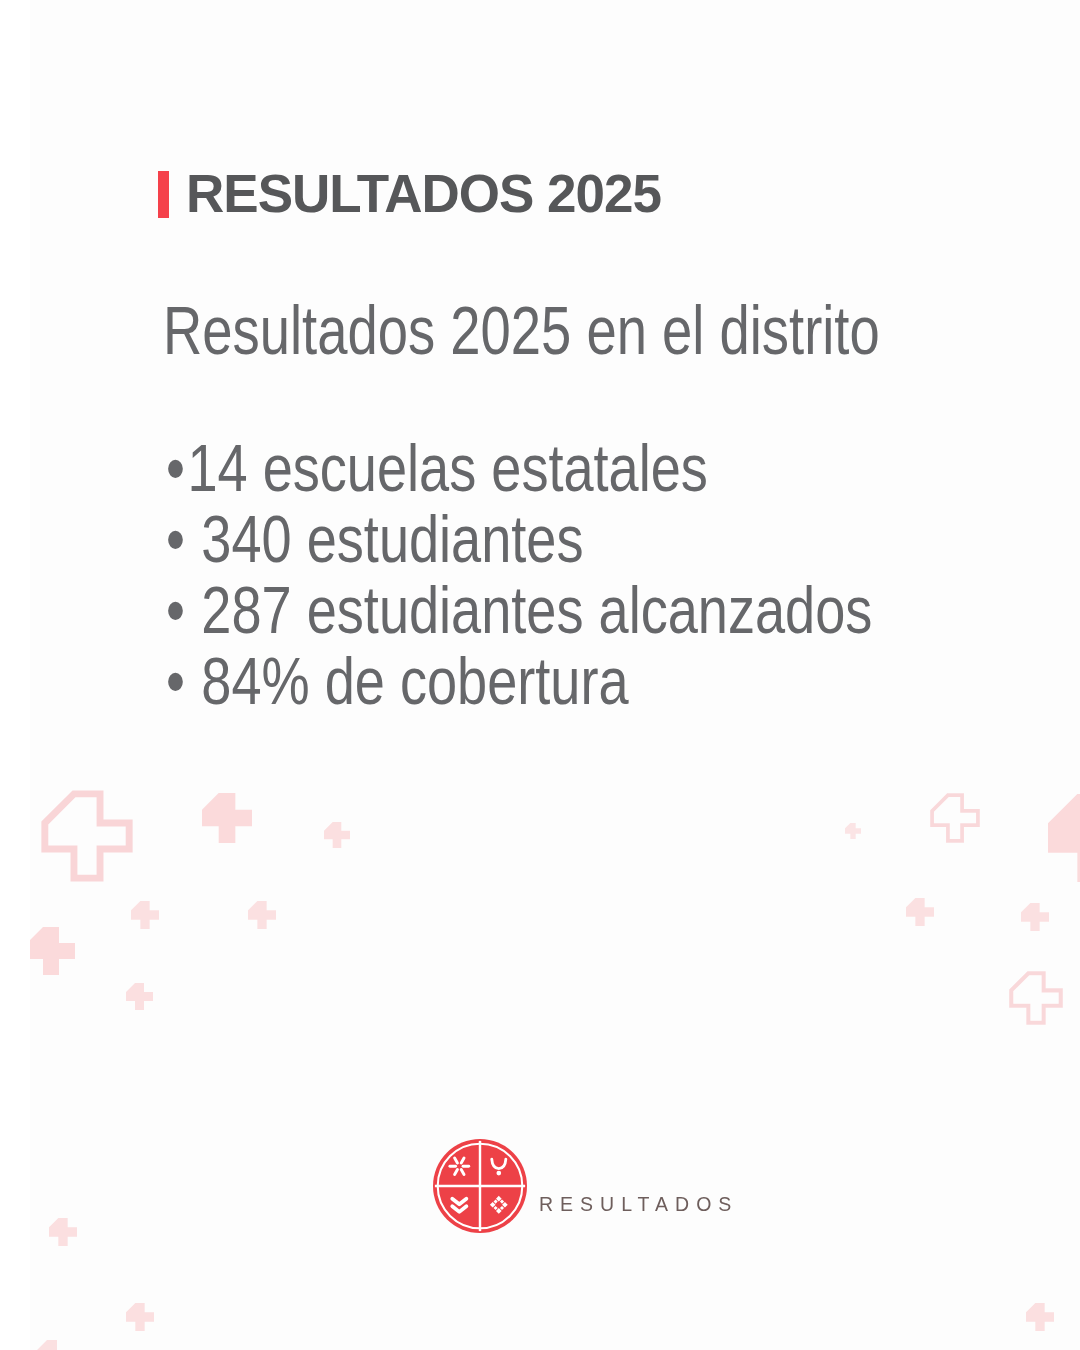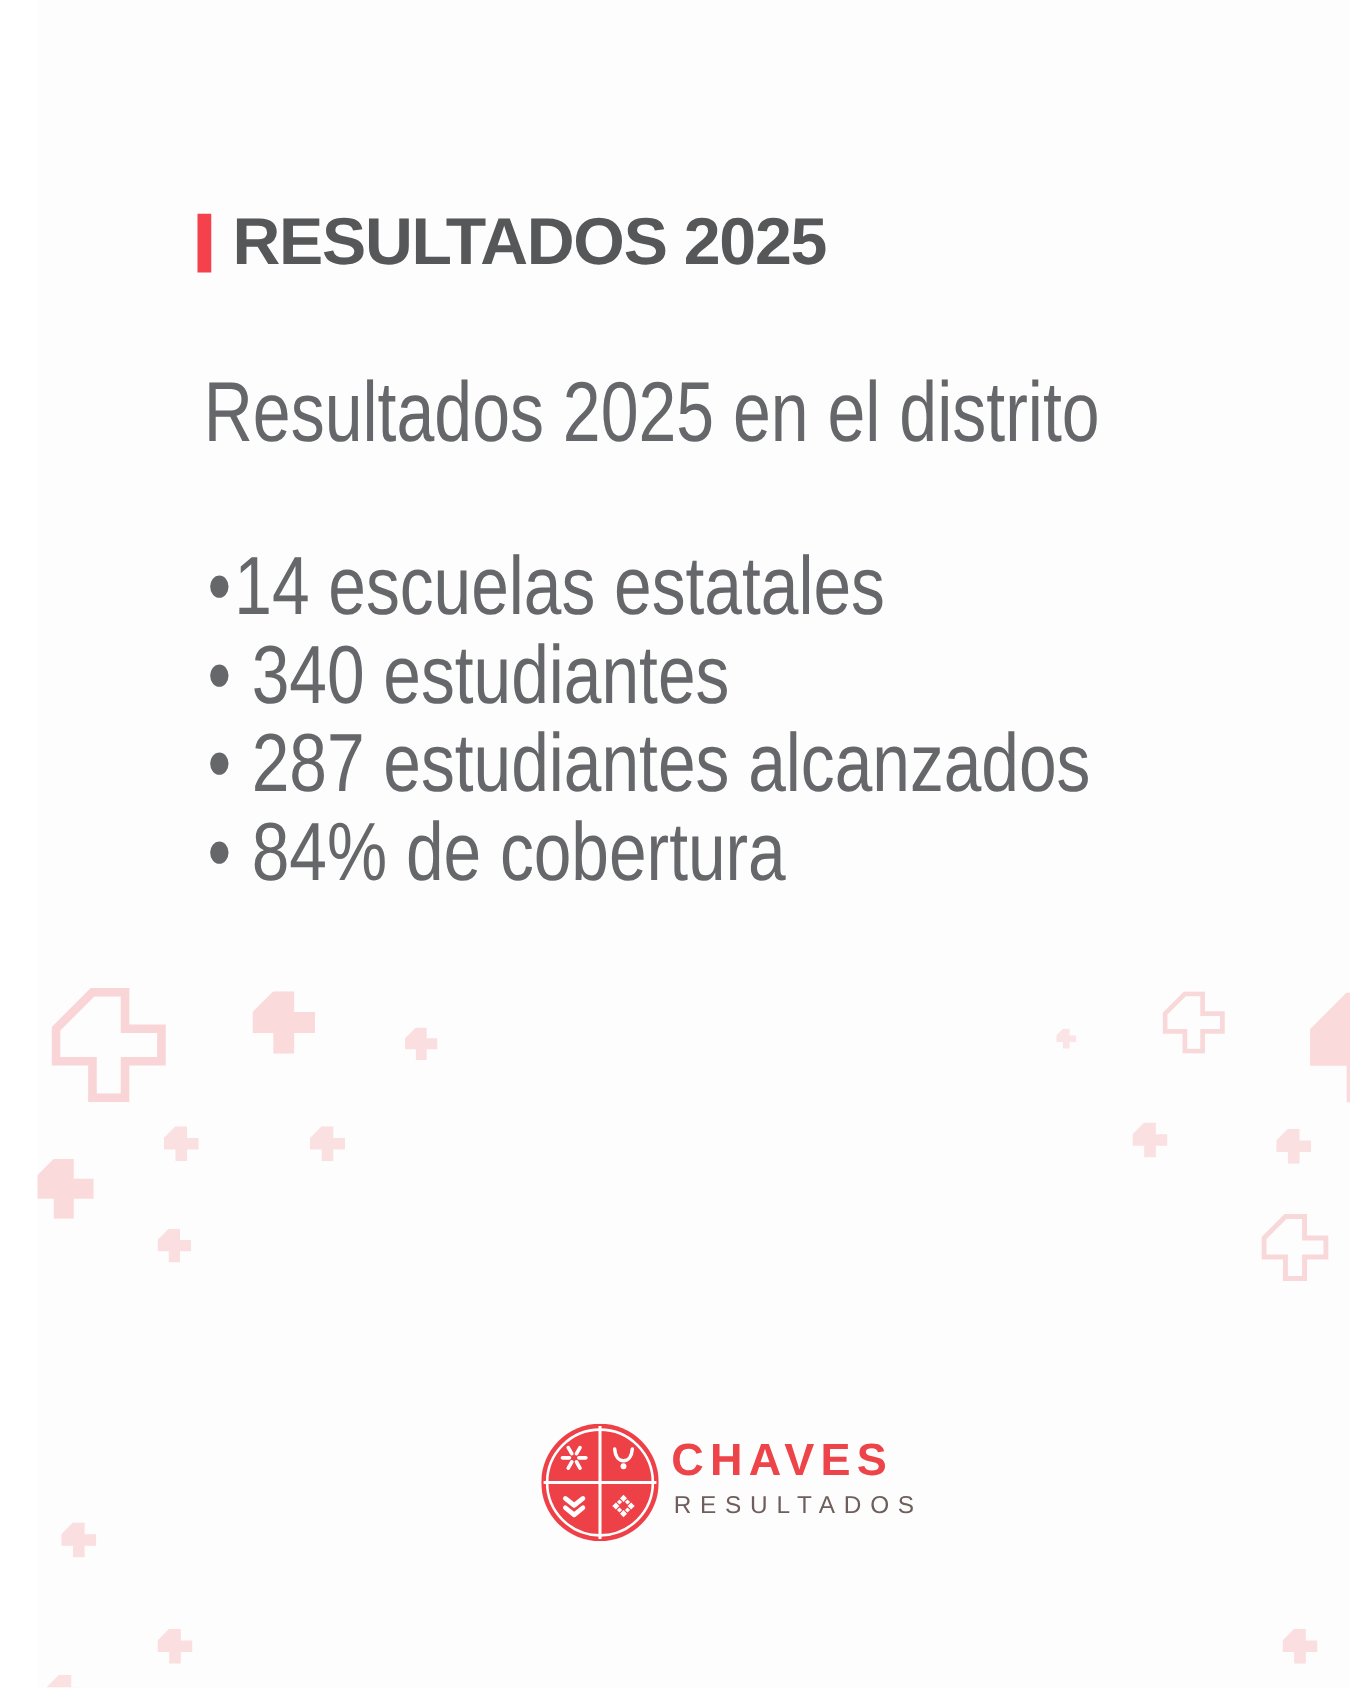--- a/index.html
+++ b/index.html
@@ -205,17 +205,16 @@
         <path d="M70 60.5 L73 63.5 L70 66.5 L67 63.5 Z"></path>
         <path d="M70 73.5 L73 76.5 L70 79.5 L67 76.5 Z"></path>
         <path d="M63.5 67 L66.5 70 L63.5 73 L60.5 70 Z"></path>
         <path d="M76.5 67 L79.5 70 L76.5 73 L73.5 70 Z"></path>
         <path d="M66.6 64.4 L68.8 66.6 L66.6 68.8 L64.4 66.6 Z"></path>
         <path d="M73.4 64.4 L75.6 66.6 L73.4 68.8 L71.2 66.6 Z"></path>
         <path d="M66.6 71.2 L68.8 73.4 L66.6 75.6 L64.4 73.4 Z"></path>
         <path d="M73.4 71.2 L75.6 73.4 L73.4 75.6 L71.2 73.4 Z"></path>
       </g>
     </svg>
-    <div class="brand-name">CHAVES</div>
     <div class="brand-sub">RESULTADOS</div>
   </footer>
 
 </div>
 
 </body></html>

